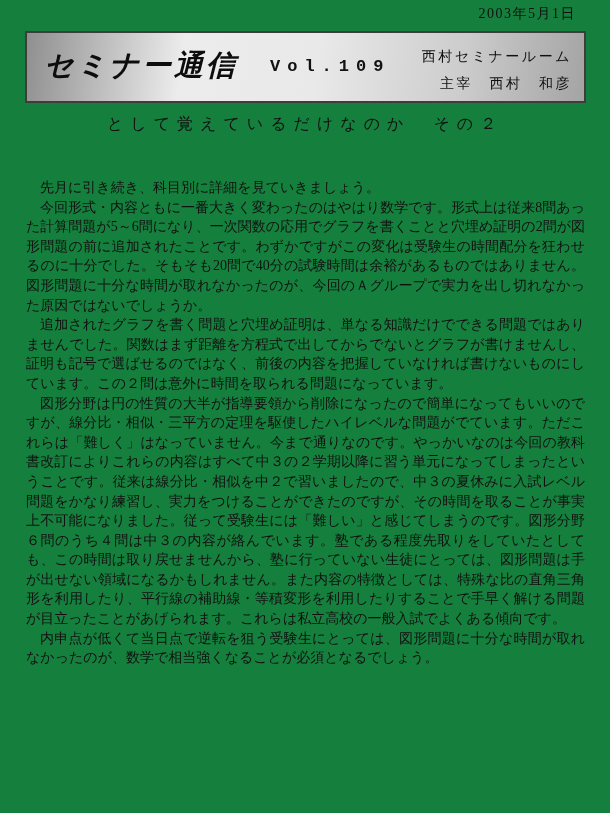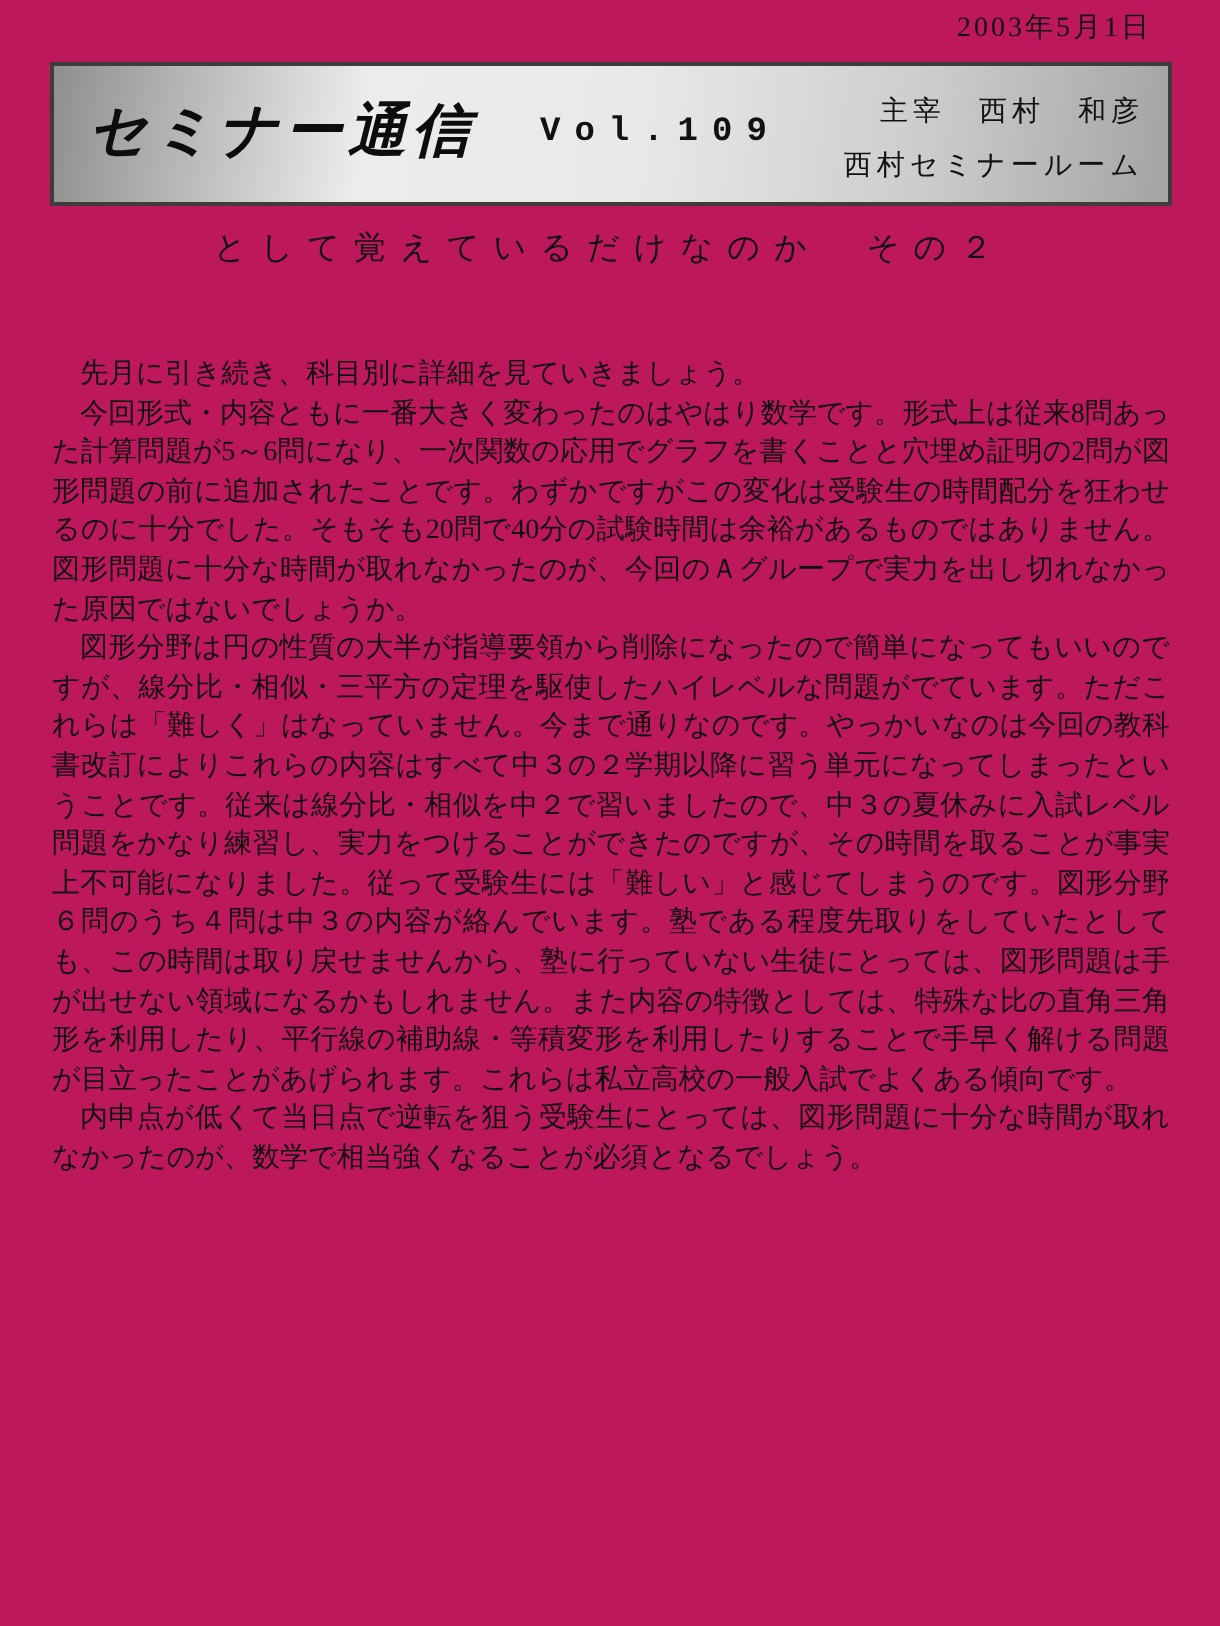--- a/index.html
+++ b/index.html
@@ -6,21 +6,21 @@
   body {
     width: 610px; height: 813px;
     background: #ffffff;
     font-family: "Liberation Serif", "DejaVu Serif", serif;
     color: #111111;
   }
   .page {
     position: relative;
     width: 610px; height: 813px;
     overflow: hidden;
-    background: #be185d;
+    background: #15803d;
   }
   .date {
     position: absolute;
     top: 5px; right: 34px;
     font-size: 14px;
     letter-spacing: 1.5px;
     white-space: nowrap;
   }
   .header-box {
     position: absolute;
@@ -87,27 +87,28 @@
 <body>
 
 <div class="page">
 
   <div class="date">2003年5月1日</div>
 
   <div class="header-box">
     <div class="newsletter-title">セミナー通信</div>
     <div class="volume">Vol.109</div>
     <div class="header-right">
+      <div>西村セミナールーム</div>
       <div>主宰　西村　和彦</div>
-      <div>西村セミナールーム</div>
     </div>
   </div>
 
   <div class="article-title">として覚えているだけなのか　その２</div>
 
   <div class="body-text">
     <p>先月に引き続き、科目別に詳細を見ていきましょう。</p>
     <p>今回形式・内容ともに一番大きく変わったのはやはり数学です。形式上は従来8問あった計算問題が5～6問になり、一次関数の応用でグラフを書くことと穴埋め証明の2問が図形問題の前に追加されたことです。わずかですがこの変化は受験生の時間配分を狂わせるのに十分でした。そもそも20問で40分の試験時間は余裕があるものではありません。図形問題に十分な時間が取れなかったのが、今回のＡグループで実力を出し切れなかった原因ではないでしょうか。</p>
+    <p>追加されたグラフを書く問題と穴埋め証明は、単なる知識だけでできる問題ではありませんでした。関数はまず距離を方程式で出してからでないとグラフが書けませんし、証明も記号で選ばせるのではなく、前後の内容を把握していなければ書けないものにしています。この２問は意外に時間を取られる問題になっています。</p>
     <p>図形分野は円の性質の大半が指導要領から削除になったので簡単になってもいいのですが、線分比・相似・三平方の定理を駆使したハイレベルな問題がでています。ただこれらは「難しく」はなっていません。今まで通りなのです。やっかいなのは今回の教科書改訂によりこれらの内容はすべて中３の２学期以降に習う単元になってしまったということです。従来は線分比・相似を中２で習いましたので、中３の夏休みに入試レベル問題をかなり練習し、実力をつけることができたのですが、その時間を取ることが事実上不可能になりました。従って受験生には「難しい」と感じてしまうのです。図形分野６問のうち４問は中３の内容が絡んでいます。塾である程度先取りをしていたとしても、この時間は取り戻せませんから、塾に行っていない生徒にとっては、図形問題は手が出せない領域になるかもしれません。また内容の特徴としては、特殊な比の直角三角形を利用したり、平行線の補助線・等積変形を利用したりすることで手早く解ける問題が目立ったことがあげられます。これらは私立高校の一般入試でよくある傾向です。</p>
     <p>内申点が低くて当日点で逆転を狙う受験生にとっては、図形問題に十分な時間が取れなかったのが、数学で相当強くなることが必須となるでしょう。</p>
   </div>
 
 </div>
 
 </body></html>

